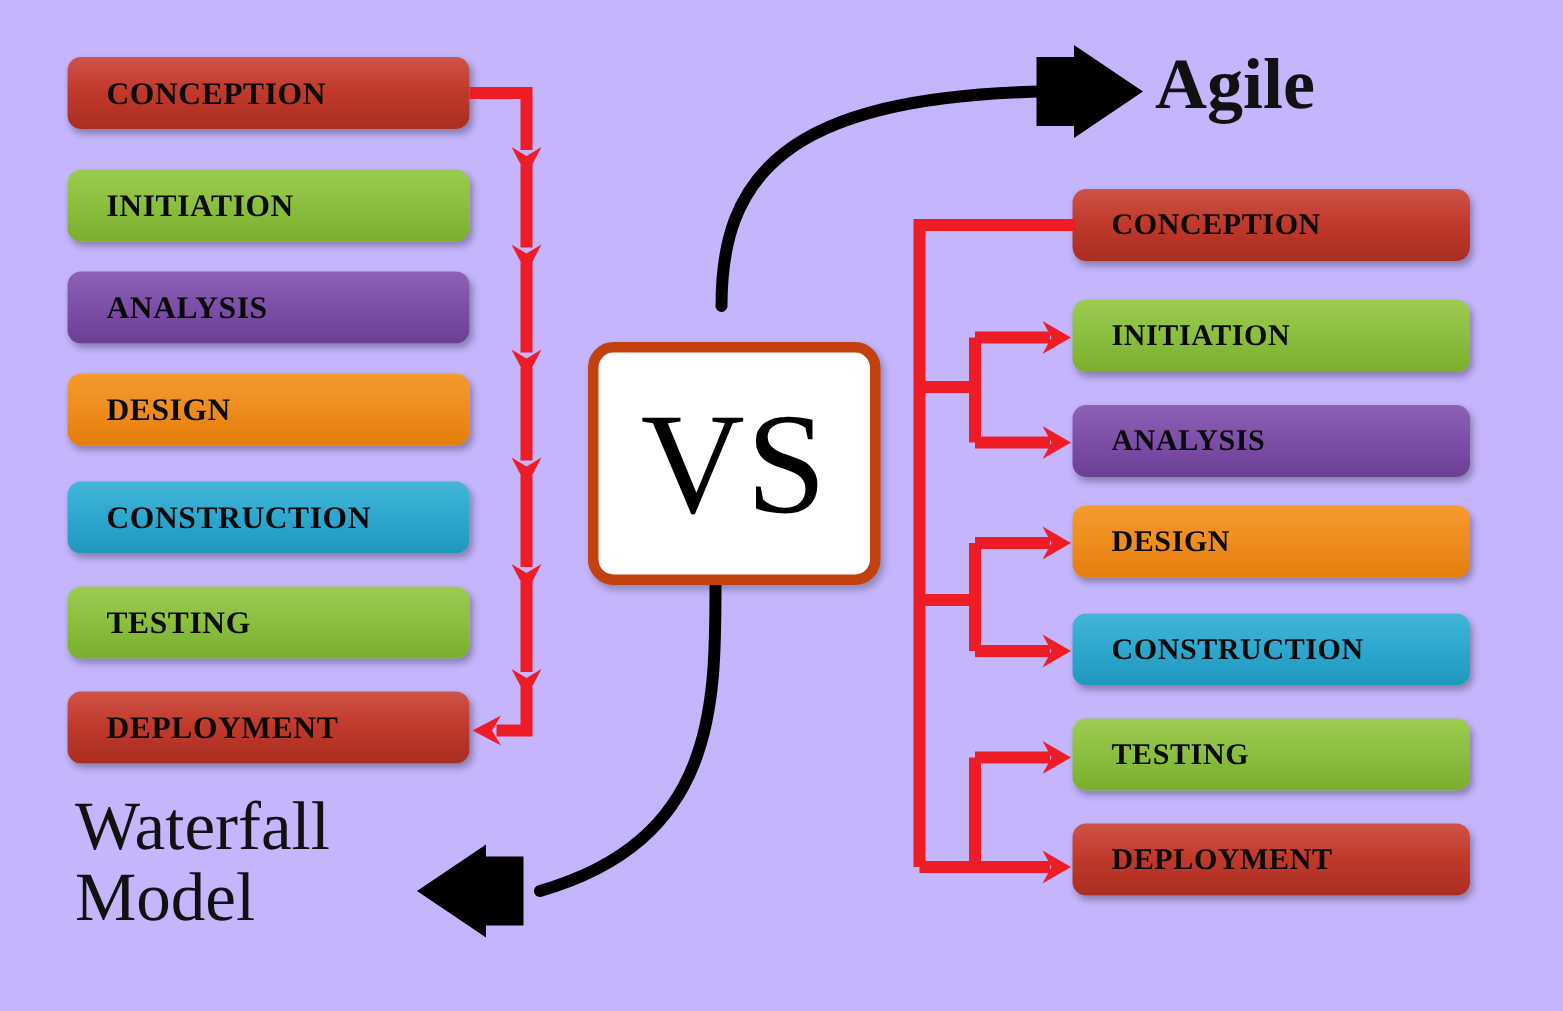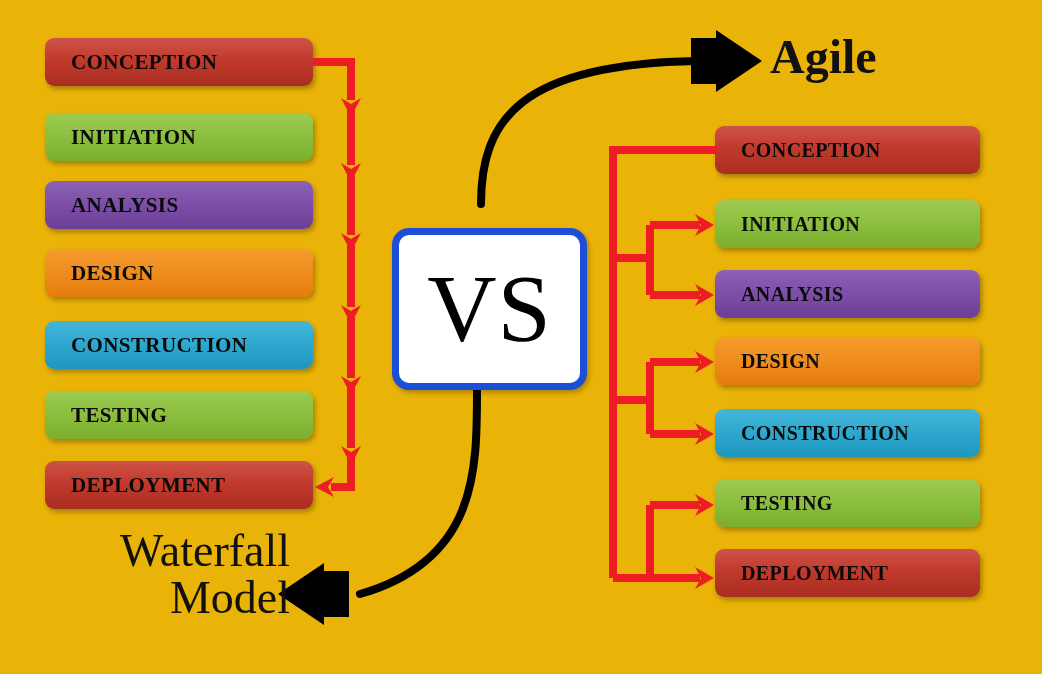--- a/index.html
+++ b/index.html
@@ -7,21 +7,21 @@
     padding: 0;
     background: #ffffff;
   }
   body {
     font-family: "Liberation Serif", "DejaVu Serif", serif;
   }
   #canvas {
     position: relative;
     width: 1042px;
     height: 674px;
-    background: #eab308;
+    background: #c4b5fd;
     overflow: hidden;
   }
   #svg-layer {
     position: absolute;
     left: 0;
     top: 0;
     width: 1042px;
     height: 674px;
     pointer-events: none;
   }
@@ -45,21 +45,21 @@
   .right-col .stage-bar { left: 715px; width: 265px; height: 48px; }
   .right-col .stage-bar .bar-label { font-size: 20px; padding-left: 26px; }
 
   .side-title {
     position: absolute;
     font-family: "Liberation Serif", "DejaVu Serif", serif;
     color: #111111;
     font-weight: normal;
     line-height: 1.02;
     white-space: pre-line;
-    text-align: right;
+    text-align: left;
   }
   #title-waterfall {
     left: 50px;
     top: 528px;
     width: 240px;
     font-size: 46px;
   }
   #title-agile {
     left: 770px;
     top: 33px;
@@ -68,21 +68,21 @@
     text-align: left;
     font-weight: bold;
   }
 
   #vs-box {
     position: absolute;
     left: 392px;
     top: 228px;
     width: 181px;
     height: 148px;
-    border: 7px solid #1d4ed8;
+    border: 7px solid #c2410c;
     border-radius: 17px;
     background: #ffffff;
     box-shadow: 2px 3px 5px rgba(0,0,0,0.25);
     display: flex;
     align-items: center;
     justify-content: center;
   }
   #vs-box .vs-text {
     font-family: "Liberation Serif", "DejaVu Serif", serif;
     font-size: 96px;

